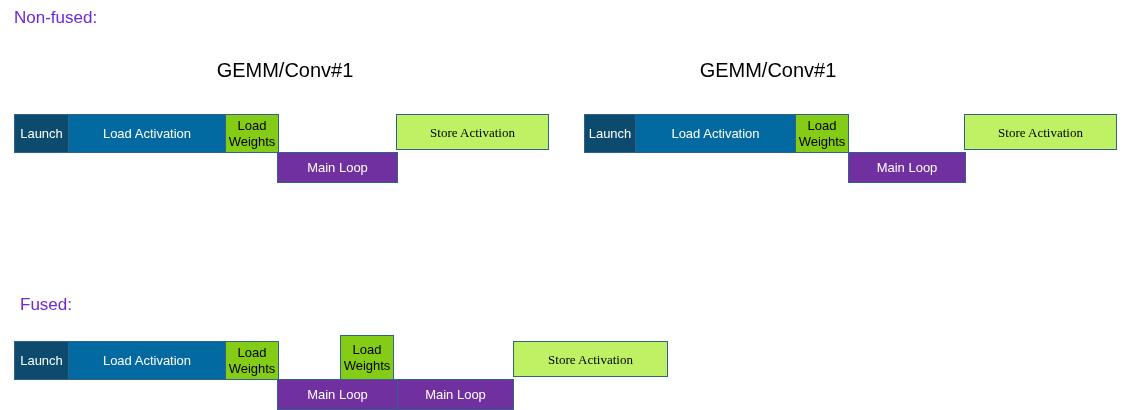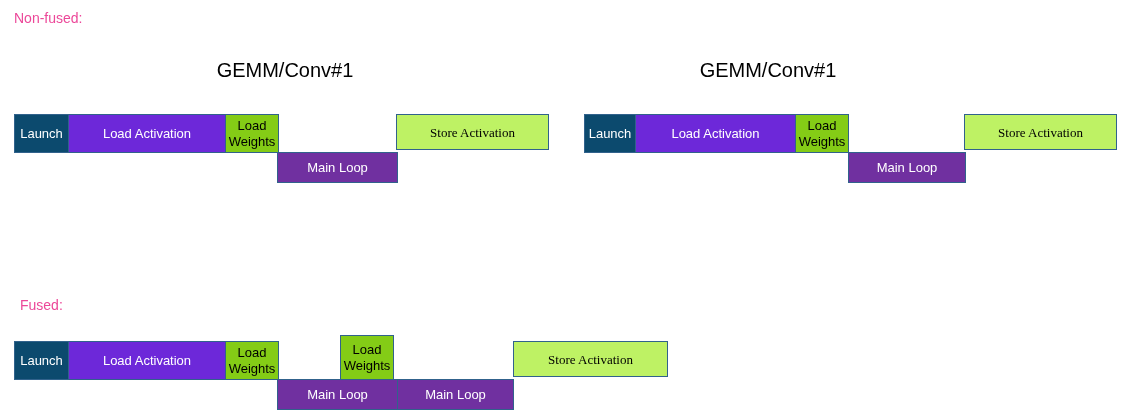--- a/index.html
+++ b/index.html
@@ -11,23 +11,23 @@
     width: 1137px;
     height: 410px;
     position: relative;
     overflow: hidden;
     font-family: "Liberation Sans", sans-serif;
     color: #000000;
   }
 
   .section-label {
     position: absolute;
-    font-size: 14px;
+    font-size: 17px;
     line-height: 22px;
-    color: #ec4899;
+    color: #6d28d9;
     white-space: nowrap;
     letter-spacing: 0px;
   }
   .group-title {
     position: absolute;
     font-size: 20px;
     line-height: 24px;
     color: #000000;
     white-space: nowrap;
     text-align: center;
@@ -39,21 +39,21 @@
     align-items: center;
     justify-content: center;
     text-align: center;
     font-size: 13px;
     line-height: 15px;
     border: 1px solid #31628C;
     overflow: hidden;
     white-space: pre-line;
   }
   .bar.launch   { background: #0c4a6e; color: #FFFFFF; }
-  .bar.loadact  { background: #6d28d9; color: #FFFFFF; }
+  .bar.loadact  { background: #0369a1; color: #FFFFFF; }
   .bar.weights  { background: #84cc16; color: #000000; line-height: 16px; }
   .bar.mainloop { background: #7030A0; color: #FFFFFF; }
   .bar.store    { background: #bef264; color: #000000; font-family: Liberation Serif, serif; }
 </style>
 </head>
 <body>
 
 <div class="section-label" style="left:14px; top:7px;">Non-fused:</div>
 
 <div class="group-title" style="left:185px; top:58px; width:200px;">GEMM/Conv#1</div>

